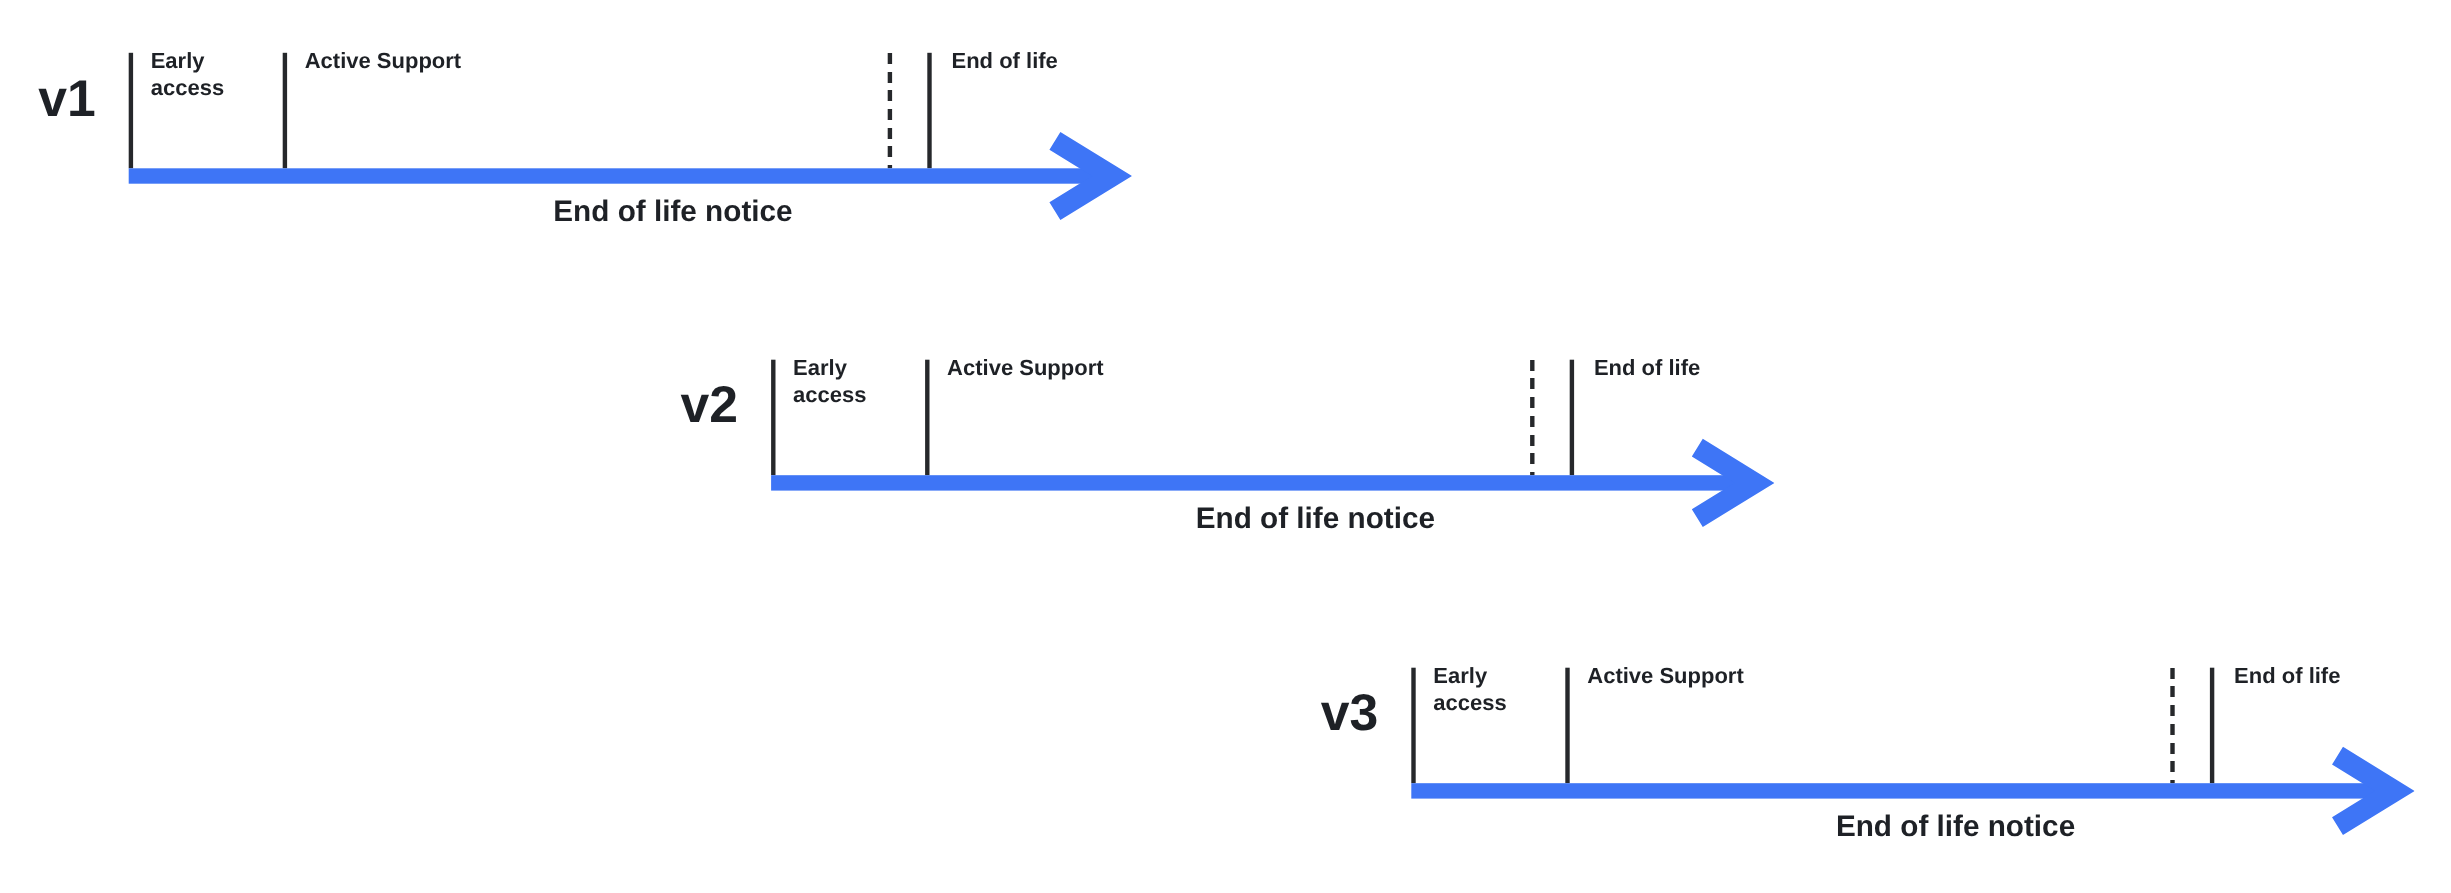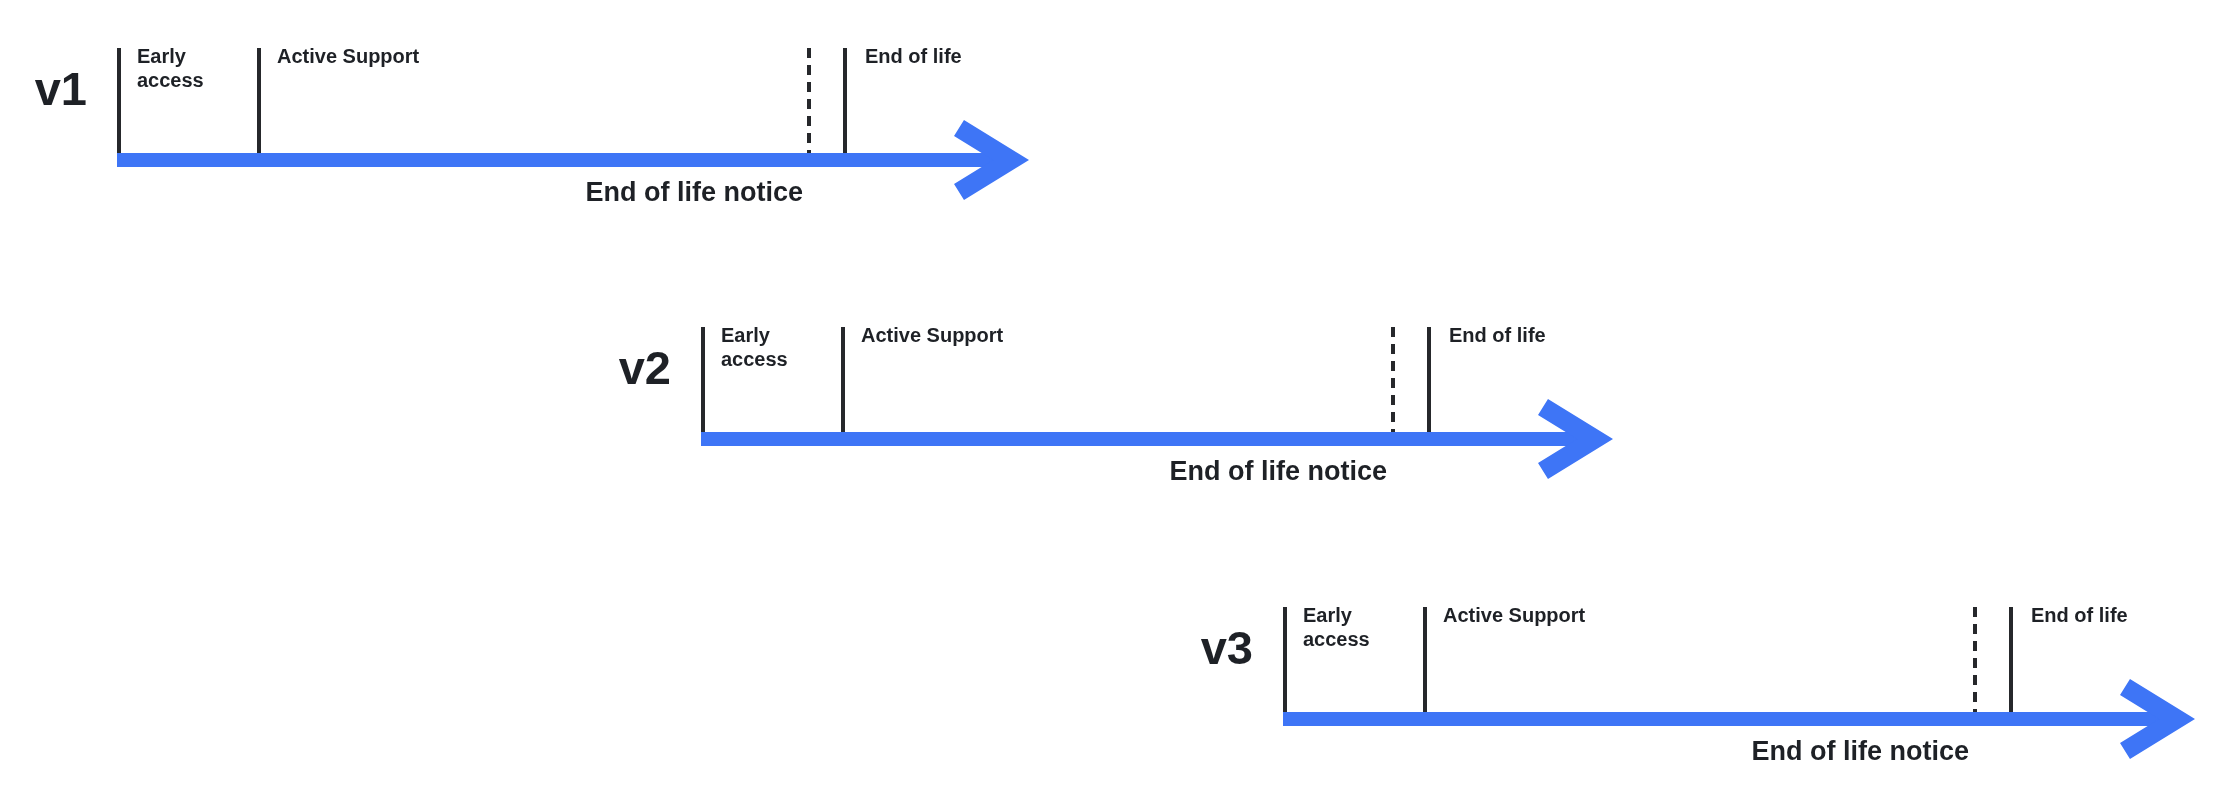--- a/index.html
+++ b/index.html
@@ -66,21 +66,21 @@
   }
   .arrowhead path{
     fill:none;
     stroke:var(--arrow-blue);
     stroke-width:19;
     stroke-linejoin:miter;
     stroke-linecap:butt;
   }
   .notice{
     position:absolute;left:386px;top:128px;width:300px;
-    text-align:right;
+    text-align:left;
     font-size:27px;font-weight:700;line-height:1.2;
     color:var(--text-dark);
     white-space:nowrap;
   }
 </style>
 </head>
 <body>
 
 <div class="canvas">
 

